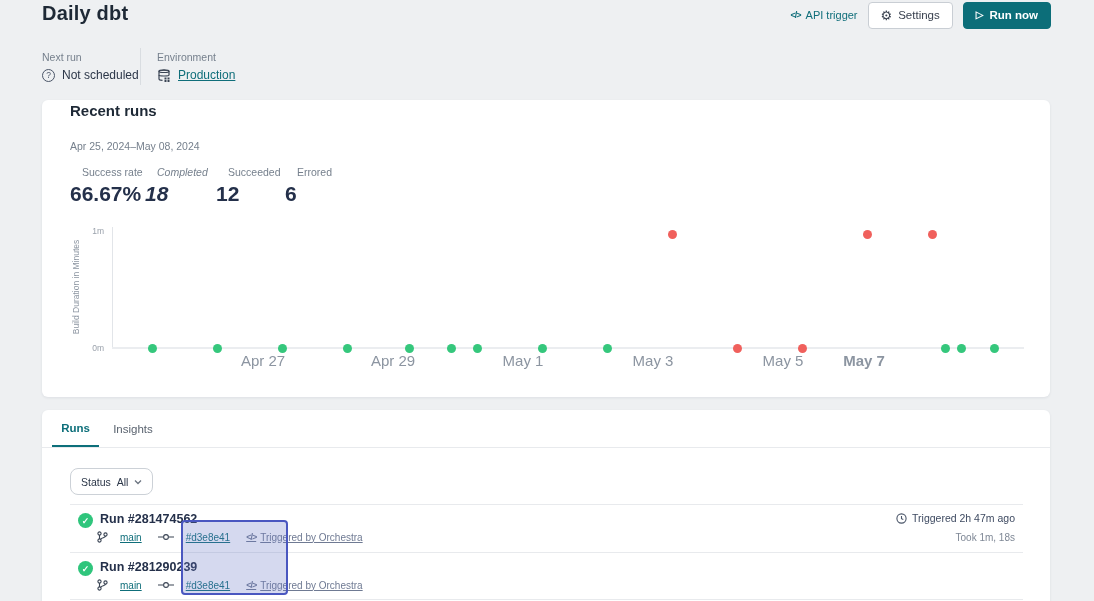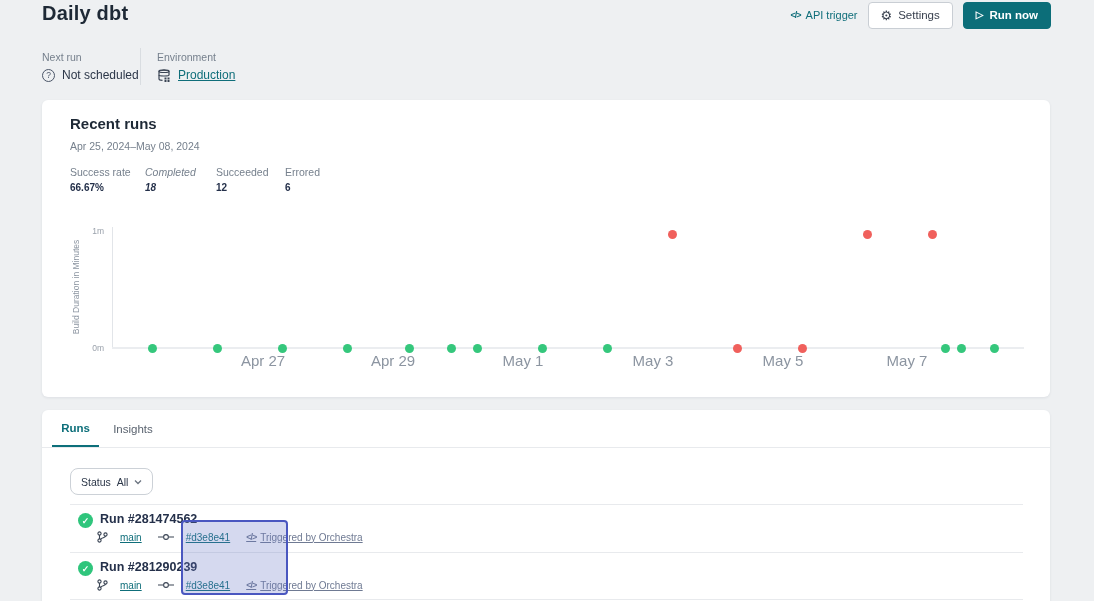--- a/index.html
+++ b/index.html
@@ -24,25 +24,25 @@
   .meta-value { font-size:12px; color:#2b3648; display:flex; align-items:center; gap:7px; }
   .v-divider { left:140px; top:48px; width:1px; height:37px; background:#d9dde1; }
   .q-circle { width:13px; height:13px; border:1.2px solid #4a5568; border-radius:50%; font-size:8.5px; color:#4a5568; display:inline-flex; align-items:center; justify-content:center; }
   .env-link { color:#0f6e7a; font-size:12px; text-decoration:underline; cursor:pointer; }
 
   
   .card { background:#fff; border-radius:6px; box-shadow:0 1px 3px rgba(30,40,60,.08); }
   #card-recent { left:42px; top:100px; width:1008px; height:297px; }
   #card-runs { left:42px; top:410px; width:1008px; height:200px; }
 
-  .sec-title { left:28px; top:15px; font-size:15px; font-weight:bold; color:#1e2936; }
+  .sec-title { left:28px; top:2px; font-size:15px; font-weight:bold; color:#1e2936; }
   .date-range { left:28px; top:40px; font-size:10.5px; color:#76808d; }
 
-  .stat-label { font-size:10.5px; color:#76808d; }
-  .stat-value { font-size:10px; font-weight:bold; color:#24304a; margin-top:4px; }
+  .stat-label { font-size:10.5px; color:#76808d;margin-left:12px; }
+  .stat-value { font-size:21px; font-weight:bold; color:#24304a; margin-top:4px; }
 
   
   .y-axis-line { left:70px; top:127px; width:1px; height:122px; background:#e2e5e9; }
   .x-axis-line { left:70px; top:247px; width:912px; height:2px; background:#ebedf0; }
   .ytick { width:44px; text-align:right; font-size:8.5px; color:#9aa1ab; }
   .xtick { font-size:15px; color:#8c95a1; transform:translateX(-50%); position:absolute; top:252px; }
   .dot { position:absolute; width:9px; height:9px; border-radius:50%; }
   .ylab { left:-46px; top:182px; width:160px; text-align:center; font-size:8.5px; color:#8c95a1; transform:rotate(-90deg); transform-origin:center; }
 
   
@@ -140,21 +140,21 @@
     <div class="abs y-axis-line"></div>
     <div class="abs x-axis-line"></div>
 
   <div class="abs ytick" style="left: 18px; top: 126px;">1m</div>
       <div class="abs ytick" style="left: 18px; top: 243px;">0m</div>
       <div class="xtick" style="left: 221px;">Apr 27</div>
       <div class="xtick" style="left: 351px;">Apr 29</div>
       <div class="xtick" style="left: 481px;">May 1</div>
       <div class="xtick" style="left: 611px;">May 3</div>
       <div class="xtick" style="left: 741px;">May 5</div>
-      <div class="xtick" style="left: 865px;">May 7</div>
+      <div class="xtick" style="left: 822px; font-weight: bold;">May 7</div>
       <div class="dot" style="background: rgb(53, 199, 124); left: 106px; top: 243.5px;"></div>
       <div class="dot" style="background: rgb(53, 199, 124); left: 171px; top: 243.5px;"></div>
       <div class="dot" style="background: rgb(53, 199, 124); left: 236px; top: 243.5px;"></div>
       <div class="dot" style="background: rgb(53, 199, 124); left: 301px; top: 243.5px;"></div>
       <div class="dot" style="background: rgb(53, 199, 124); left: 362.75px; top: 243.5px;"></div>
       <div class="dot" style="background: rgb(53, 199, 124); left: 405px; top: 243.5px;"></div>
       <div class="dot" style="background: rgb(53, 199, 124); left: 431px; top: 243.5px;"></div>
       <div class="dot" style="background: rgb(53, 199, 124); left: 496px; top: 243.5px;"></div>
       <div class="dot" style="background: rgb(53, 199, 124); left: 561px; top: 243.5px;"></div>
       <div class="dot" style="background: rgb(53, 199, 124); left: 899px; top: 243.5px;"></div>
@@ -199,20 +199,30 @@
       <svg width="16" height="8" viewBox="0 0 16 8" style="margin-left:4px;">
         <path d="M0 4 L5 4 M11 4 L16 4" stroke="#3a4454" stroke-width="1.1"></path>
         <circle cx="8" cy="4" r="2.4" fill="none" stroke="#3a4454" stroke-width="1.1"></circle>
       </svg>
       <a class="mini-link">#d3e8e41</a>
       <a class="trigger-link">
         <span class="code-glyph">&lt;/&gt;</span>
         <span>Triggered by Orchestra</span>
       </a>
     </div>
+    <div class="run-right">
+      <div class="run-triggered">
+        <svg width="11" height="11" viewBox="0 0 11 11">
+          <circle cx="5.5" cy="5.5" r="4.6" fill="none" stroke="#4a5568" stroke-width="1.1"></circle>
+          <path d="M5.5 3 L5.5 5.7 L7.3 6.6" fill="none" stroke="#4a5568" stroke-width="1.1"></path>
+        </svg>
+        <span>Triggered 2h 47m ago</span>
+      </div>
+      <div class="run-took">Took 1m, 18s</div>
+    </div>
   </div>
 
   <div class="h-divider" style="left:28px; top:142px; width:953px;"></div>
 
   <div class="run-row" style="top:143px;">
     <div class="check-circle">✓</div>
     <div class="run-id">Run #281290239</div>
     <div class="run-sub">
       <svg width="11" height="12" viewBox="0 0 11 12">
         <circle cx="2.5" cy="2.5" r="1.6" fill="none" stroke="#3a4454" stroke-width="1.1"></circle>

